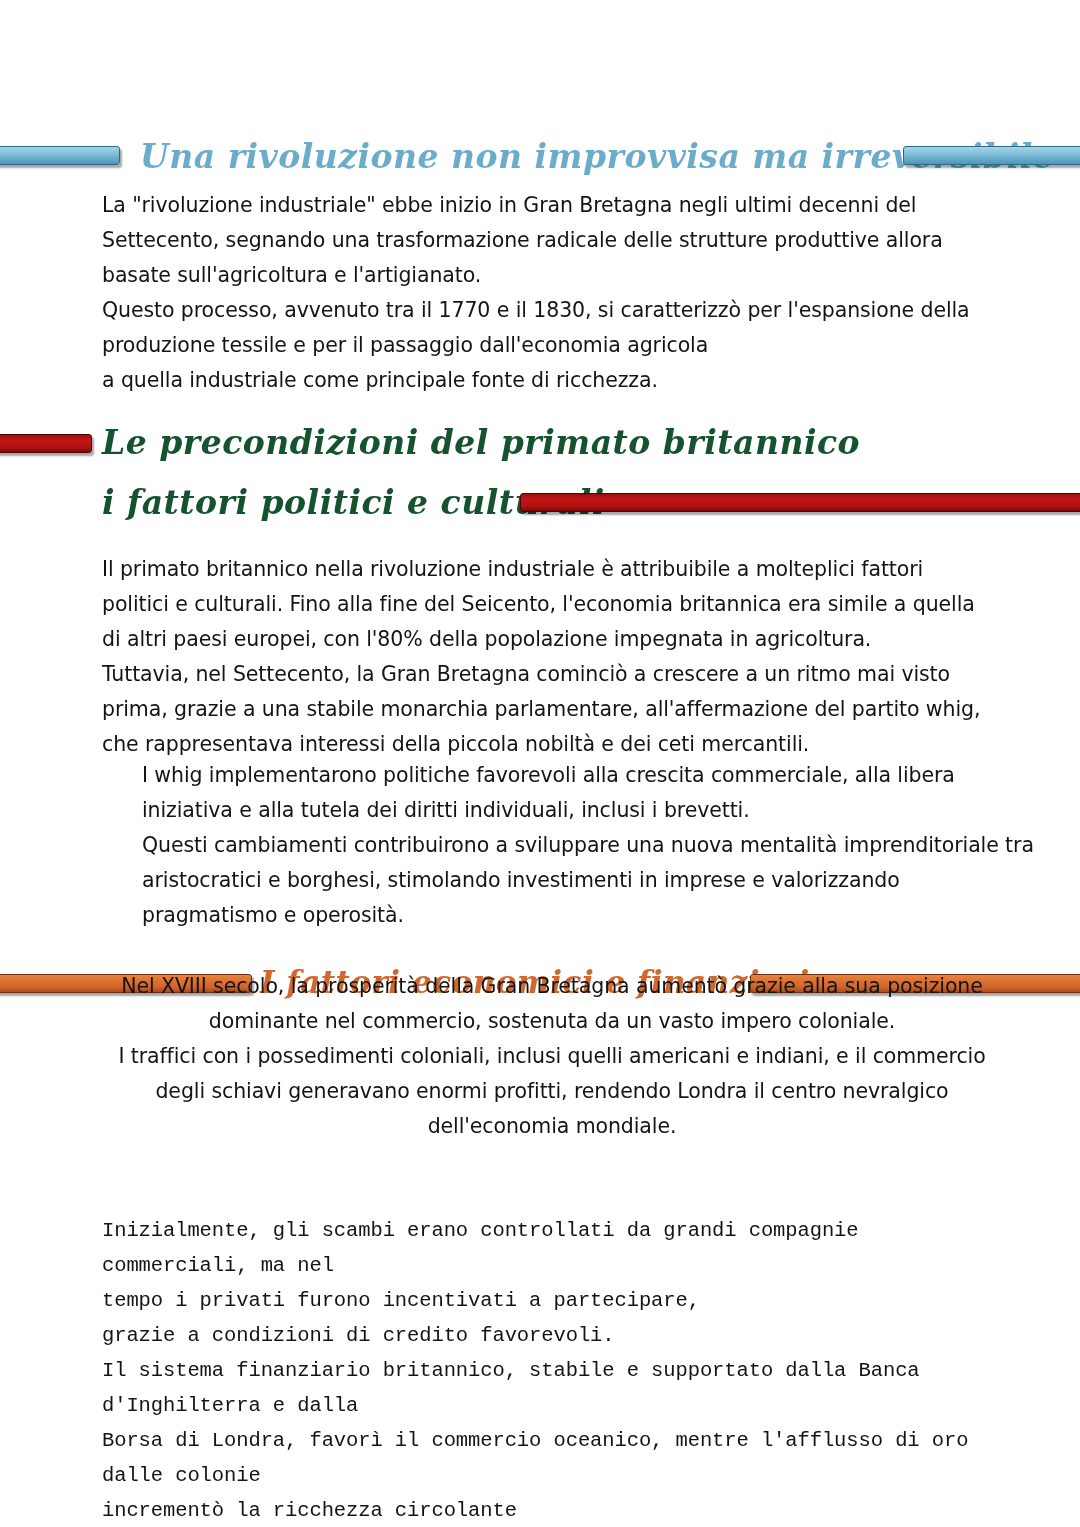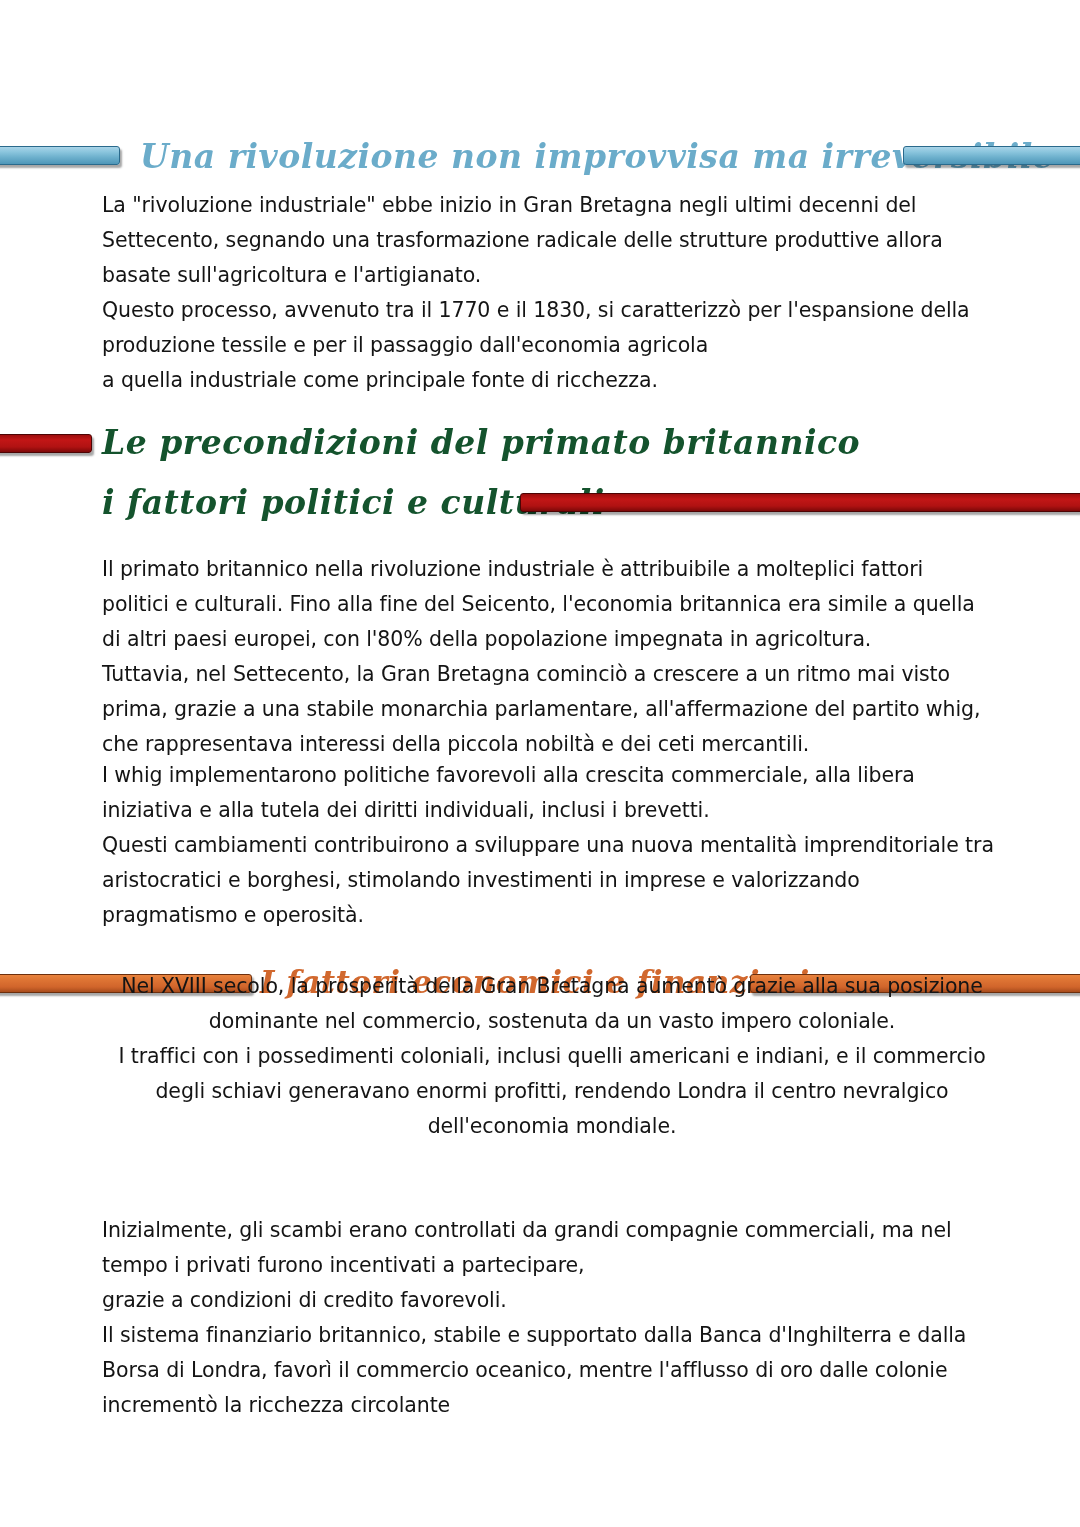--- a/index.html
+++ b/index.html
@@ -92,38 +92,38 @@
 
   <div class="bar red" style="left:520px; top:493px; width:566px;"></div>
 
   <div class="para" style="top:552px;">Il primato britannico nella rivoluzione industriale è attribuibile a molteplici fattori
 politici e culturali. Fino alla fine del Seicento, l'economia britannica era simile a quella
 di altri paesi europei, con l'80% della popolazione impegnata in agricoltura.
 Tuttavia, nel Settecento, la Gran Bretagna cominciò a crescere a un ritmo mai visto
 prima, grazie a una stabile monarchia parlamentare, all'affermazione del partito whig,
 che rappresentava interessi della piccola nobiltà e dei ceti mercantili.</div>
 
-  <div class="para" style="top:758px;">I whig implementarono politiche favorevoli alla crescita commerciale, alla libera
+  <div class="para" style="top:758px;margin-left:40px;">I whig implementarono politiche favorevoli alla crescita commerciale, alla libera
 iniziativa e alla tutela dei diritti individuali, inclusi i brevetti.
 Questi cambiamenti contribuirono a sviluppare una nuova mentalità imprenditoriale tra
 aristocratici e borghesi, stimolando investimenti in imprese e valorizzando
 pragmatismo e operosità.</div>
 
   <div class="bar orange" style="left:-6px; top:974px; width:256px;"></div>
 
   <div class="heading h-orange" style="left:260px; top:967px;">I fattori economici e finanziari</div>
 
   <div class="bar orange" style="left:750px; top:974px; width:336px;"></div>
 
   <div class="para" style="top:969px;text-align:center;">Nel XVIII secolo, la prosperità della Gran Bretagna aumentò grazie alla sua posizione
 dominante nel commercio, sostenuta da un vasto impero coloniale.
 I traffici con i possedimenti coloniali, inclusi quelli americani e indiani, e il commercio
 degli schiavi generavano enormi profitti, rendendo Londra il centro nevralgico
 dell'economia mondiale.</div>
 
-  <div class="para" style="top:1213px;">Inizialmente, gli scambi erano controllati da grandi compagnie commerciali, ma nel
+  <div class="para" style="top:1213px;font-family:Liberation Mono, monospace;">Inizialmente, gli scambi erano controllati da grandi compagnie commerciali, ma nel
 tempo i privati furono incentivati a partecipare,
 grazie a condizioni di credito favorevoli.
 Il sistema finanziario britannico, stabile e supportato dalla Banca d'Inghilterra e dalla
 Borsa di Londra, favorì il commercio oceanico, mentre l'afflusso di oro dalle colonie
 incrementò la ricchezza circolante</div>
 
 </div>
 
 </body></html>

